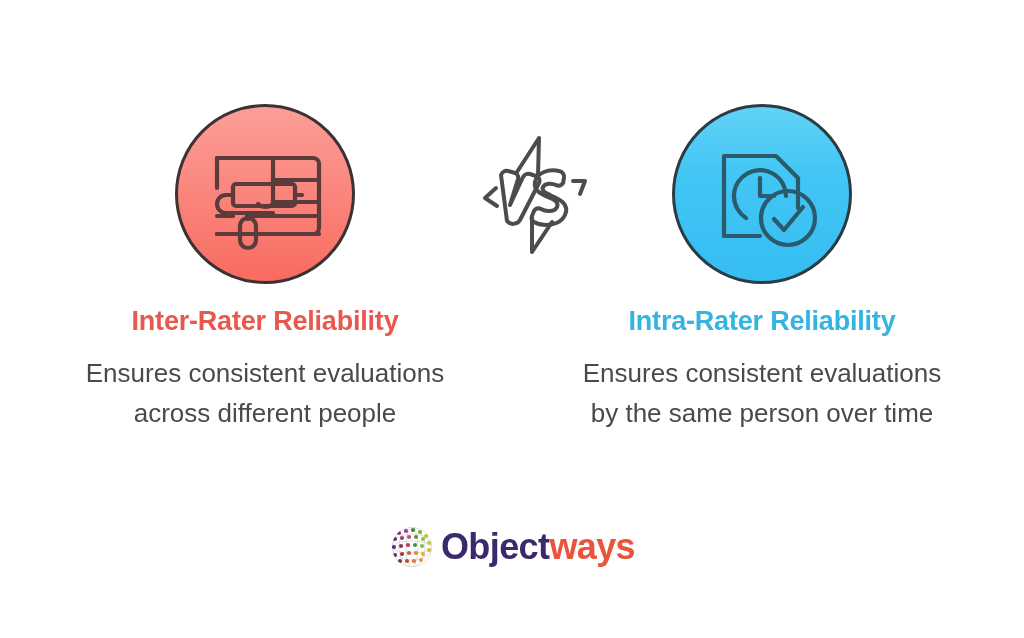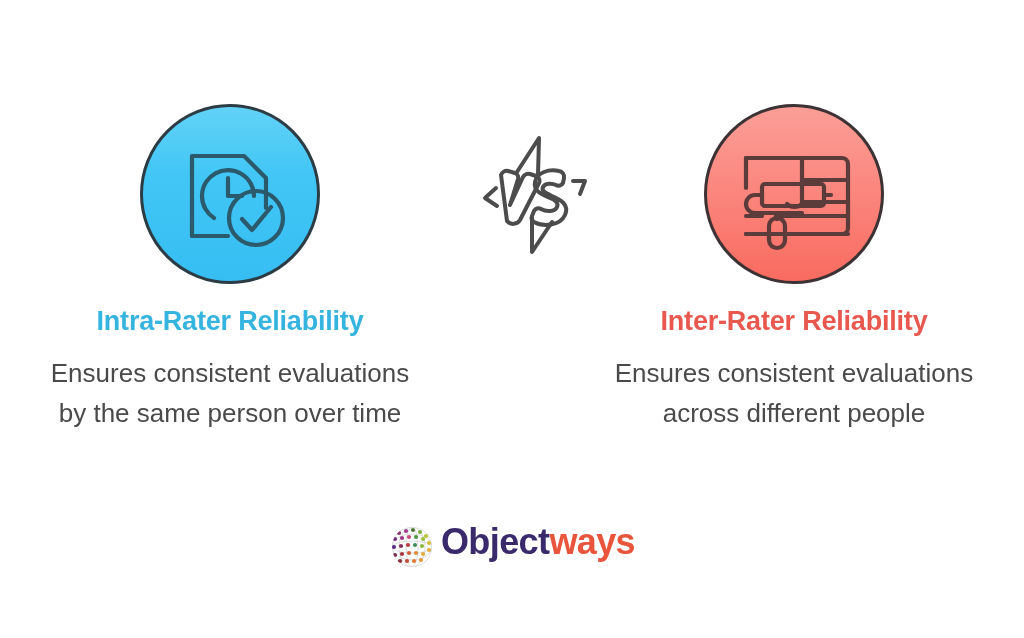--- a/index.html
+++ b/index.html
@@ -95,21 +95,21 @@
   }
   .desc-right { width: 380px; }
 
   
   .logo {
     position: absolute;
     left: 0;
     top: 524px;
     width: 1024px;
     display: flex;
-    align-items: flex-start;
+    align-items: center;
     justify-content: center;
   }
   .logo-mark {
     width: 46px;
     height: 46px;
     margin-right: 6px;
   }
   .logo-text {
     font-size: 36px;
     font-weight: bold;
@@ -120,20 +120,59 @@
   .logo-object { color: #3b2a6b; }
   .logo-ways   { color: #e8553c; }
 </style>
 </head>
 <body>
 
 <div class="canvas">
 
   <div class="columns">
 
+    <div class="col col-left">
+
+      <div class="badge badge-red">
+        <span>
+          <svg width="124" height="124" viewBox="0 0 124 124" fill="none" stroke="#5c3b3b" stroke-width="4.2" stroke-linecap="round" stroke-linejoin="round">
+
+            <path d="M14 26 h96 a6 6 0 0 1 6 6 v64 a6 6 0 0 1 -6 6 h-96"></path>
+
+            <path d="M70 26 v46"></path>
+
+            <path d="M70 48 h46"></path>
+            <path d="M70 70 h46"></path>
+
+            <path d="M44 84 h72"></path>
+            <path d="M44 102 h72"></path>
+
+            <path d="M14 26 v30"></path>
+
+            <path d="M14 84 h16"></path>
+            <path d="M14 102 h16"></path>
+
+            <rect x="30" y="52" width="62" height="22" rx="3"></rect>
+            <path d="M92 63 h7"></path>
+
+            <path d="M30 63 h-7 a9 9 0 0 0 0 18 h22 v6"></path>
+
+            <path d="M45 87 v-6 h25 a0 0 0 0 0 0 0"></path>
+            <path d="M55 72 a11 11 0 0 0 15 0"></path>
+
+            <rect x="37" y="86" width="16" height="30" rx="8"></rect>
+          </svg>
+        </span>
+      </div>
+
+      <div class="heading heading-red">Inter-Rater Reliability</div>
+
+      <div class="desc">Ensures consistent evaluations across different people</div>
+    </div>
+
     <div class="col col-right">
 
       <div class="badge badge-blue">
         <span>
           <svg width="124" height="124" viewBox="0 0 124 124" fill="none" stroke="#2a5a6b" stroke-width="4.2" stroke-linecap="round" stroke-linejoin="round">
 
             <path d="M24 104 V24 h52 l22 22 v30"></path>
             <path d="M24 104 h36"></path>
 
             <path d="M86 64 a26 26 0 1 0 -40 22"></path>
@@ -143,59 +182,20 @@
             <circle cx="88" cy="86" r="27"></circle>
 
             <path d="M74 87 l10 11 l19 -23"></path>
           </svg>
         </span>
       </div>
 
       <div class="heading heading-blue">Intra-Rater Reliability</div>
 
       <div class="desc desc-right">Ensures consistent evaluations by the same person over time</div>
-    </div>
-
-    <div class="col col-left">
-
-      <div class="badge badge-red">
-        <span>
-          <svg width="124" height="124" viewBox="0 0 124 124" fill="none" stroke="#5c3b3b" stroke-width="4.2" stroke-linecap="round" stroke-linejoin="round">
-
-            <path d="M14 26 h96 a6 6 0 0 1 6 6 v64 a6 6 0 0 1 -6 6 h-96"></path>
-
-            <path d="M70 26 v46"></path>
-
-            <path d="M70 48 h46"></path>
-            <path d="M70 70 h46"></path>
-
-            <path d="M44 84 h72"></path>
-            <path d="M44 102 h72"></path>
-
-            <path d="M14 26 v30"></path>
-
-            <path d="M14 84 h16"></path>
-            <path d="M14 102 h16"></path>
-
-            <rect x="30" y="52" width="62" height="22" rx="3"></rect>
-            <path d="M92 63 h7"></path>
-
-            <path d="M30 63 h-7 a9 9 0 0 0 0 18 h22 v6"></path>
-
-            <path d="M45 87 v-6 h25 a0 0 0 0 0 0 0"></path>
-            <path d="M55 72 a11 11 0 0 0 15 0"></path>
-
-            <rect x="37" y="86" width="16" height="30" rx="8"></rect>
-          </svg>
-        </span>
-      </div>
-
-      <div class="heading heading-red">Inter-Rater Reliability</div>
-
-      <div class="desc">Ensures consistent evaluations across different people</div>
     </div>
   </div>
 
   <div class="vs-wrap">
     <svg width="134" height="134" viewBox="0 0 134 134" fill="none" stroke="#4c4c4c" stroke-width="4" stroke-linecap="round" stroke-linejoin="round">
 
       <path d="M49 44 L71 10 L70 47"></path>
 
       <path d="M64 90 L64 124 L84 94"></path>
 

